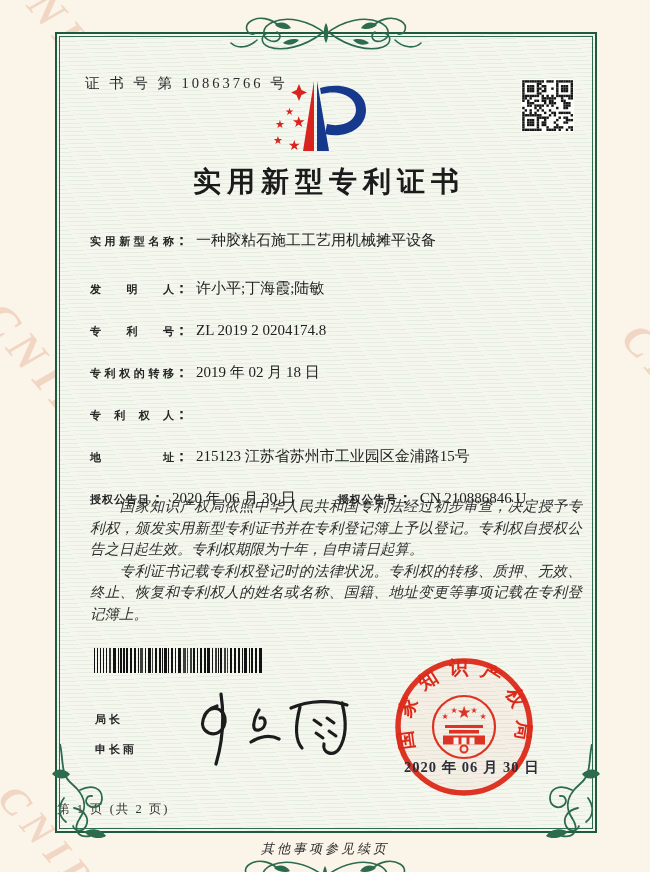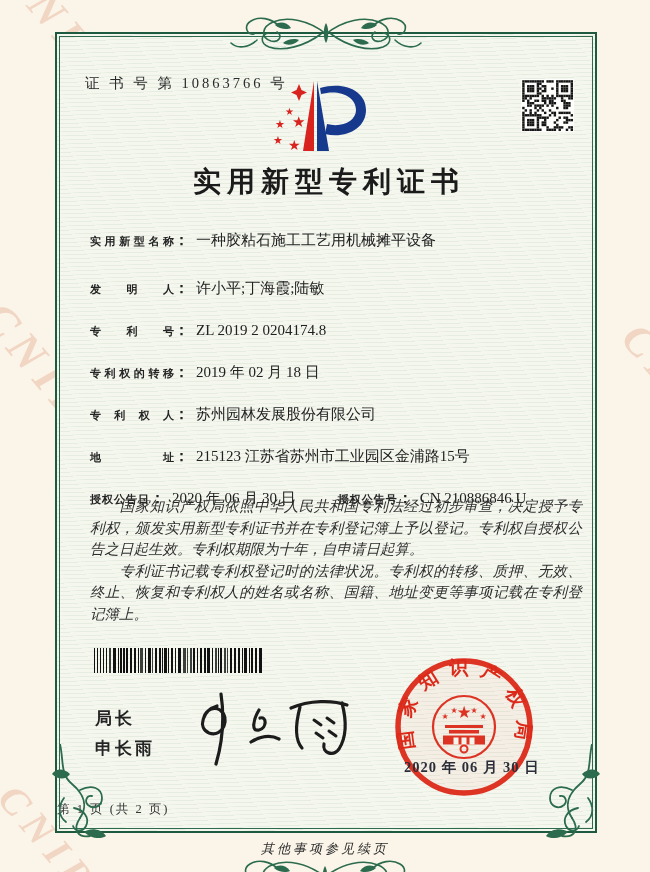--- a/index.html
+++ b/index.html
@@ -69,21 +69,21 @@
     font-size:14.5px;line-height:21.5px;text-align:justify;
     font-style:italic;color:#2e2e2e;
   }
   .paras p{margin:0;text-indent:2.05em;}
 
   
   .barcode{position:absolute;left:36px;top:614px;}
   .sig-block{
     position:absolute;left:38px;top:670px;
     font-family:"Liberation Sans","DejaVu Sans",sans-serif;
-    font-size:17px;font-weight:600;color:#242424;letter-spacing:3px;line-height:30px;
+    font-size:11px;font-weight:600;color:#242424;letter-spacing:3px;line-height:30px;
   }
   .sig-svg{position:absolute;left:130px;top:654px;}
   .seal{position:absolute;left:322px;top:608px;}
   .seal-date{
     position:absolute;left:347px;top:724px;
     font-size:14.5px;letter-spacing:1px;color:#2b2d38;font-weight:600;z-index:4;
   }
   .pagenum{position:absolute;left:0;right:0;bottom:13px;text-align:left;font-size:12.5px;letter-spacing:2px;color:#333;}
 
   .note{
@@ -412,21 +412,20 @@
           <span class="fvalue">ZL 2019 2 0204174.8</span>
         </div>
         <div class="frow">
           <span class="flabel">专利权的转移</span>
             <span class="fcolon">：</span>
           <span class="fvalue">2019 年 02 月 18 日</span>
         </div>
         <div class="frow">
           <span class="flabel">专利权人</span>
             <span class="fcolon">：</span>
-          <span class="fvalue">苏州园林发展股份有限公司</span>
         </div>
         <div class="frow">
           <span class="flabel">地址</span>
             <span class="fcolon">：</span>
           <span class="fvalue">215123 江苏省苏州市工业园区金浦路15号</span>
         </div>
         <div class="frow">
           <span class="pair">
             <span class="flabel auto">授权公告日</span>
               <span class="fcolon">：</span>

